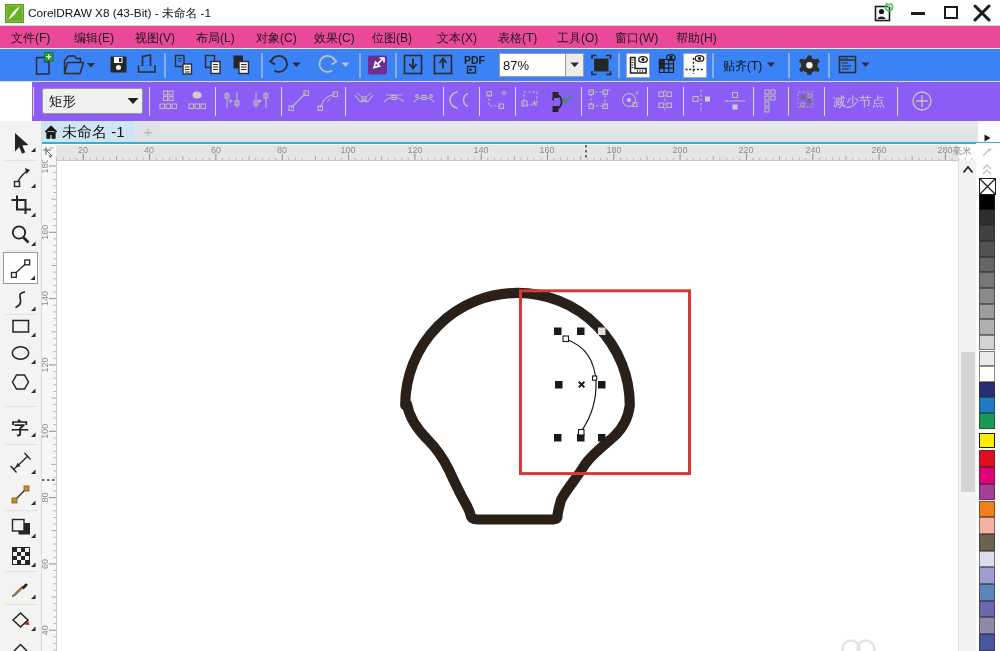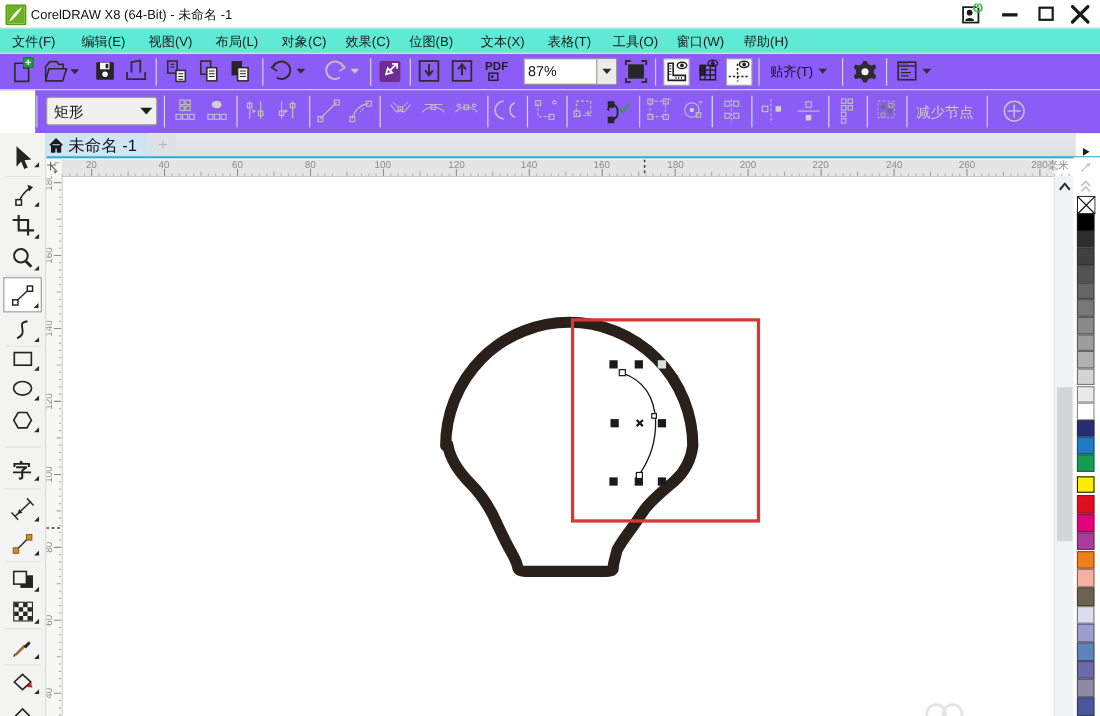--- a/index.html
+++ b/index.html
@@ -3,24 +3,24 @@
 <meta charset="utf-8">
 <style>
 * { margin:0; padding:0; box-sizing:border-box; }
 html,body { width:1000px; height:651px; overflow:hidden; }
 body { font-family:"Liberation Sans", sans-serif; position:relative; background:#fff; }
 .abs { position:absolute; }
 
 #titlebar { left:0; top:0; width:1000px; height:26px; background:#ffffff; border-bottom:1px solid #d5d5d5; }
 #title-text { left:28px; top:6px; font-size:11.8px; color:#111; }
 
-#menubar { left:0; top:26px; width:1000px; height:22px; background:#5eead4; font-size:12px; color:#1b1b1b; }
+#menubar { left:0; top:26px; width:1000px; height:22px; background:#ec4899; font-size:12px; color:#1b1b1b; }
 .mi { position:absolute; top:4px; }
 
-#toolbar1 { left:0; top:48px; width:1000px; height:34px; background:#8b5cf6; border-bottom:1px solid #dcdcda; border-top:1px solid #e9e9e7;}
+#toolbar1 { left:0; top:48px; width:1000px; height:34px; background:#3b82f6; border-bottom:1px solid #dcdcda; border-top:1px solid #e9e9e7;padding-left:23px;}
 #propbar { left:0; top:82px; width:1000px; height:39px; background:#8b5cf6;margin-left:32px; }
 
 #tabrow { left:42px; top:121px; width:936px; height:22px; background:linear-gradient(#e6e9ec,#dde1e5); }
 #tab-active { position:absolute; left:0; top:0; width:93px; height:22px; background:#cfe5f4; }
 #tab-plus { position:absolute; left:94px; top:1px; width:24px; height:21px; background:#dfe2e5; color:#b4b8bb; font-size:15px; text-align:center; line-height:20px; }
 #cyanline { left:42px; top:141.5px; width:958px; height:2.5px; background:#36aed2; }
 
 #hruler { left:56px; top:145px; width:902px; height:15px; background:#e5e5e5; }
 #rcorner { left:42px; top:145px; width:14px; height:15px; background:#f7f7f6; }
 #vruler { left:42px; top:160px; width:14px; height:491px; background:#f7f7f6; }
@@ -38,21 +38,21 @@
 .sw { position:absolute; left:2.5px; width:16px; height:16.35px; border:0.5px solid rgba(40,40,40,0.55); }
 </style>
 </head>
 <body>
 <div class="abs" id="titlebar"></div>
 <svg class="abs" style="left:5px;top:3.5px" width="19" height="19" viewBox="0 0 19 19">
   <rect x="0.5" y="0.5" width="18" height="18" rx="1.5" fill="#ffffff" stroke="#5a9e16" stroke-width="2"></rect>
   <rect x="1.5" y="1.5" width="16" height="16" fill="#6cb121"></rect>
   <path d="M3.5 15.5 C 6 10, 10 5, 15 2.5 C 12 8, 8 13, 3.5 15.5 Z" fill="#ffffff"></path>
 </svg>
-<div class="abs" id="title-text">CorelDRAW X8 (64-Bit) - 未命名 -1</div>
+<div class="abs" id="title-text">CorelDRAW X8 (43-Bit) - 未命名 -1</div>
 <svg class="abs" style="left:874px;top:3px" width="20" height="20" viewBox="0 0 20 20">
   <rect x="1.5" y="3.5" width="14" height="14" fill="none" stroke="#1a1a1a" stroke-width="1.6"></rect>
   <circle cx="7.5" cy="8.5" r="2.6" fill="#1a1a1a"></circle>
   <path d="M3.5 16 C3.5 12.5 11.5 12.5 11.5 16 Z" fill="#1a1a1a"></path>
   <circle cx="15" cy="4" r="3.6" fill="none" stroke="#46c04e" stroke-width="1.7"></circle>
   <line x1="15" y1="0" x2="15" y2="4" stroke="#ffffff" stroke-width="2.4"></line>
   <line x1="15" y1="0.6" x2="15" y2="3.6" stroke="#46c04e" stroke-width="1.6"></line>
 </svg>
 <div class="abs" style="left:911px;top:12px;width:14px;height:3px;background:#1a1a1a"></div>
 <div class="abs" style="left:944px;top:6px;width:14px;height:13px;border:2.5px solid #1a1a1a"></div>

